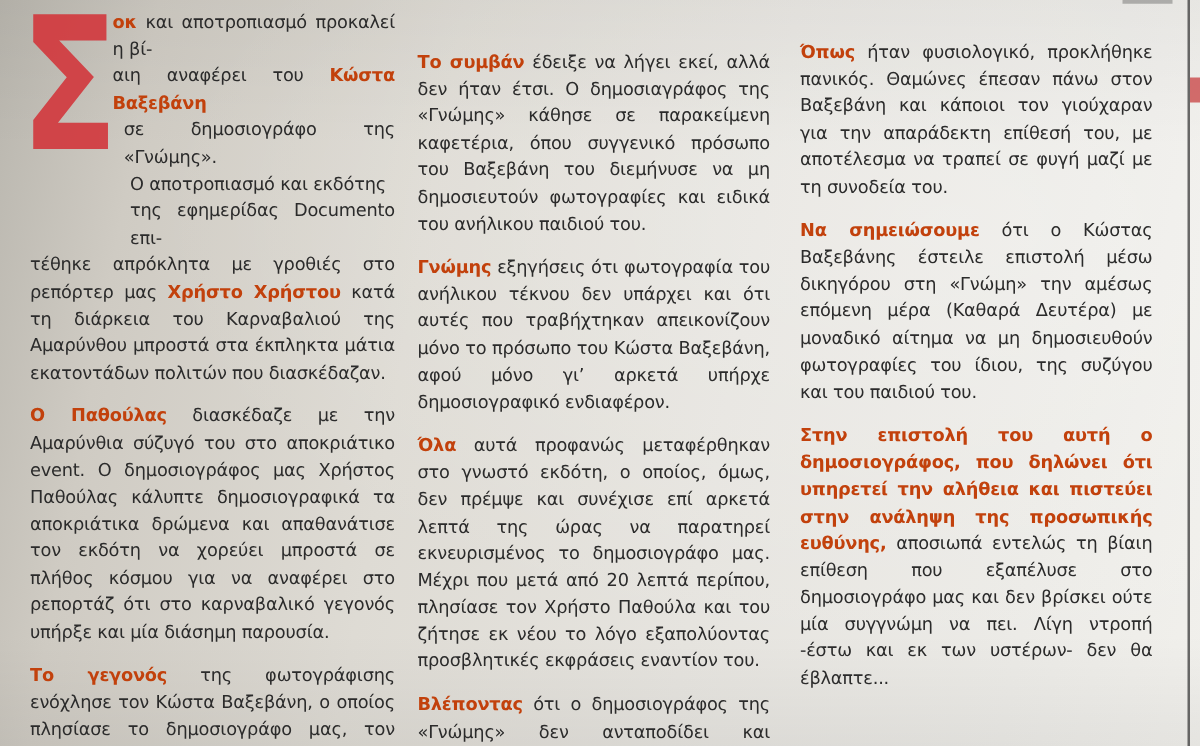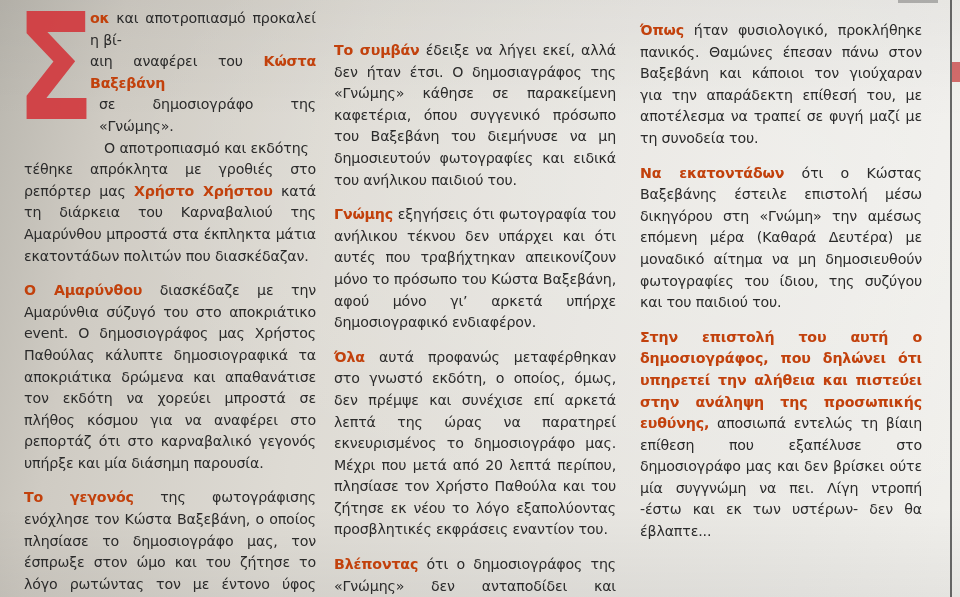--- a/index.html
+++ b/index.html
@@ -56,30 +56,31 @@
 
 <div class="dropcap">Σ</div>
 
 <div class="col" id="col1">
   <p>
     <span class="l1" style="padding-top:66px;margin-top:-66px;"></span>
     <span class="l1"><b>οκ</b><span> και αποτροπιασμό προκαλεί η βί-</span></span>
     <span class="l2"><span>αιη αναφέρει του </span><b>Κώστα Βαξεβάνη</b></span>
     <span class="l3">σε δημοσιογράφο της «Γνώμης».</span>
     <span class="l4">Ο αποτροπιασμό και εκδότης</span>
+    <span class="l5">της εφημερίδας Documento επι-</span>
     <span>τέθηκε απρόκλητα με γροθιές στο ρεπόρτερ μας </span><b>Χρήστο Χρήστου</b><span> κατά τη διάρκεια του Καρναβαλιού της Αμαρύνθου μπροστά στα έκπληκτα μάτια εκατοντάδων πολιτών που διασκέδαζαν.</span>
   </p>
-  <p><b>Ο Αμαρύνθου</b><span> διασκέδαζε με την Αμαρύνθια σύζυγό του στο αποκριάτικο event. Ο δημοσιογράφος μας Χρήστος Παθούλας κάλυπτε δημοσιογραφικά τα αποκριάτικα δρώμενα και απαθανάτισε τον εκδότη να χορεύει μπροστά σε πλήθος κόσμου για να αναφέρει στο ρεπορτάζ ότι στο καρναβαλικό γεγονός υπήρξε και μία διάσημη παρουσία.</span></p>
+  <p><b>Ο Παθούλας</b><span> διασκέδαζε με την Αμαρύνθια σύζυγό του στο αποκριάτικο event. Ο δημοσιογράφος μας Χρήστος Παθούλας κάλυπτε δημοσιογραφικά τα αποκριάτικα δρώμενα και απαθανάτισε τον εκδότη να χορεύει μπροστά σε πλήθος κόσμου για να αναφέρει στο ρεπορτάζ ότι στο καρναβαλικό γεγονός υπήρξε και μία διάσημη παρουσία.</span></p>
   <p><b>Το γεγονός</b><span> της φωτογράφισης ενόχλησε τον Κώστα Βαξεβάνη, ο οποίος πλησίασε το δημοσιογράφο μας, τον έσπρωξε στον ώμο και του ζήτησε το λόγο ρωτώντας τον με έντονο ύφος «ξέρεις ποιος είμαι εγώ;». Ο Χρήστος Παθούλας δεν έδωσε συνέχεια και αποχώρησε από το σημείο.</span></p>
 </div>
 
 <div class="col" id="col2">
   <p style="margin-top:32px;"><b>Το συμβάν</b><span> έδειξε να λήγει εκεί, αλλά δεν ήταν έτσι. Ο δημοσιαγράφος της «Γνώμης» κάθησε σε παρακείμενη καφετέρια, όπου συγγενικό πρόσωπο του Βαξεβάνη του διεμήνυσε να μη δημοσιευτούν φωτογραφίες και ειδικά του ανήλικου παιδιού του.</span></p>
   <p><b>Γνώμης</b><span> εξηγήσεις ότι φωτογραφία του ανήλικου τέκνου δεν υπάρχει και ότι αυτές που τραβήχτηκαν απεικονίζουν μόνο το πρόσωπο του Κώστα Βαξεβάνη, αφού μόνο γι’ αρκετά υπήρχε δημοσιογραφικό ενδιαφέρον.</span></p>
   <p><b>Όλα</b><span> αυτά προφανώς μεταφέρθηκαν στο γνωστό εκδότη, ο οποίος, όμως, δεν πρέμψε και συνέχισε επί αρκετά λεπτά της ώρας να παρατηρεί εκνευρισμένος το δημοσιογράφο μας. Μέχρι που μετά από 20 λεπτά περίπου, πλησίασε τον Χρήστο Παθούλα και του ζήτησε εκ νέου το λόγο εξαπολύοντας προσβλητικές εκφράσεις εναντίον του.</span></p>
   <p><b>Βλέποντας</b><span> ότι ο δημοσιογράφος της «Γνώμης» δεν ανταποδίδει και προσπαθεί να κατευνάσει τα πνεύματα, ο εκδότης μετατράπηκε σε ... μποξέρ και έριξε αιφνιδιαστικά δύο γροθιές στο πρόσωπο του Χρήστου Παθούλα σπάζοντας και τα γυαλιά ηλίου που φορούσε.</span></p>
 </div>
 
 <div class="col" id="col3">
-  <p style="margin-top:12px;"><b>Όπως</b><span> ήταν φυσιολογικό, προκλήθηκε πανικός. Θαμώνες έπεσαν πάνω στον Βαξεβάνη και κάποιοι τον γιούχαραν για την απαράδεκτη επίθεσή του, με αποτέλεσμα να τραπεί σε φυγή μαζί με τη συνοδεία του.</span></p>
-  <p><b>Να εκατοντάδων</b><span> ότι ο Κώστας Βαξεβάνης έστειλε επιστολή μέσω δικηγόρου στη «Γνώμη» την αμέσως επόμενη μέρα (Καθαρά Δευτέρα) με μοναδικό αίτημα να μη δημοσιευθούν φωτογραφίες του ίδιου, της συζύγου και του παιδιού του.</span></p>
+  <p style="margin-top:24px;"><b>Όπως</b><span> ήταν φυσιολογικό, προκλήθηκε πανικός. Θαμώνες έπεσαν πάνω στον Βαξεβάνη και κάποιοι τον γιούχαραν για την απαράδεκτη επίθεσή του, με αποτέλεσμα να τραπεί σε φυγή μαζί με τη συνοδεία του.</span></p>
+  <p><b>Να σημειώσουμε</b><span> ότι ο Κώστας Βαξεβάνης έστειλε επιστολή μέσω δικηγόρου στη «Γνώμη» την αμέσως επόμενη μέρα (Καθαρά Δευτέρα) με μοναδικό αίτημα να μη δημοσιευθούν φωτογραφίες του ίδιου, της συζύγου και του παιδιού του.</span></p>
   <p><b>Στην επιστολή του αυτή ο δημοσιογράφος, που δηλώνει ότι υπηρετεί την αλήθεια και πιστεύει στην ανάληψη της προσωπικής ευθύνης,</b><span> αποσιωπά εντελώς τη βίαιη επίθεση που εξαπέλυσε στο δημοσιογράφο μας και δεν βρίσκει ούτε μία συγγνώμη να πει. Λίγη ντροπή -έστω και εκ των υστέρων- δεν θα έβλαπτε...</span></p>
 </div>
 
 </body></html>

